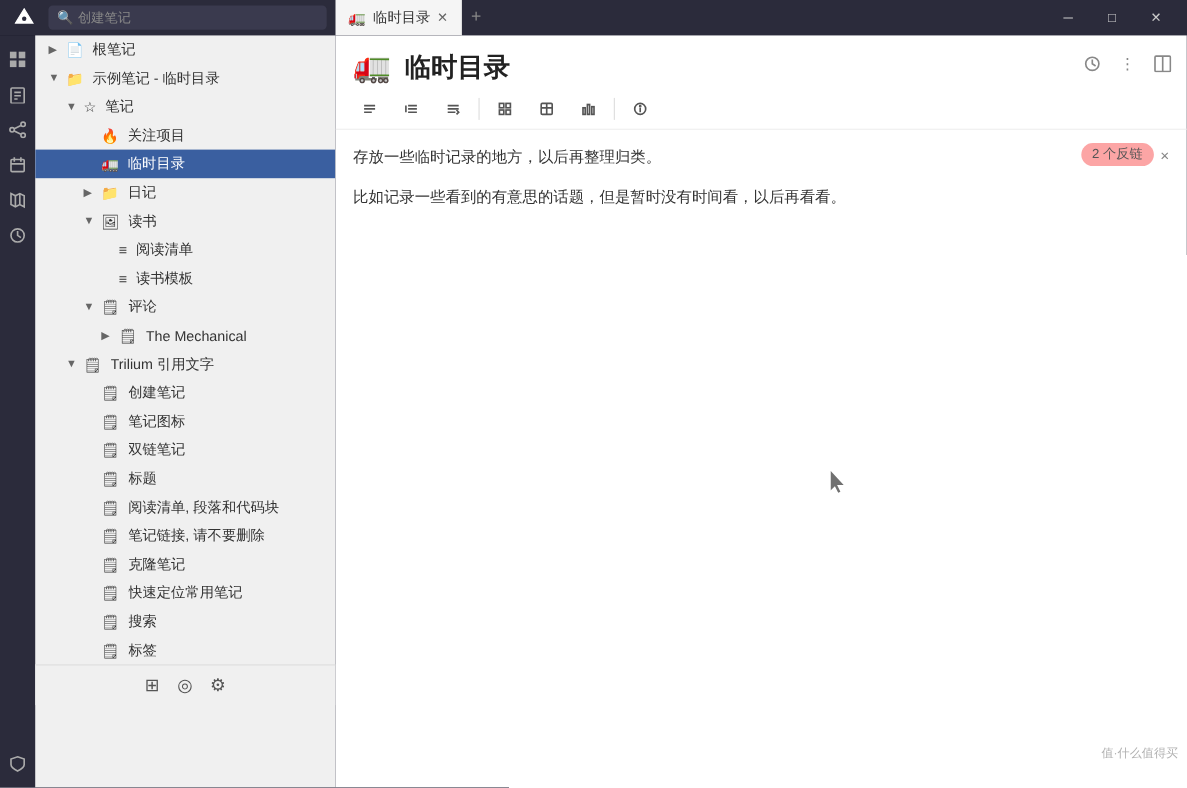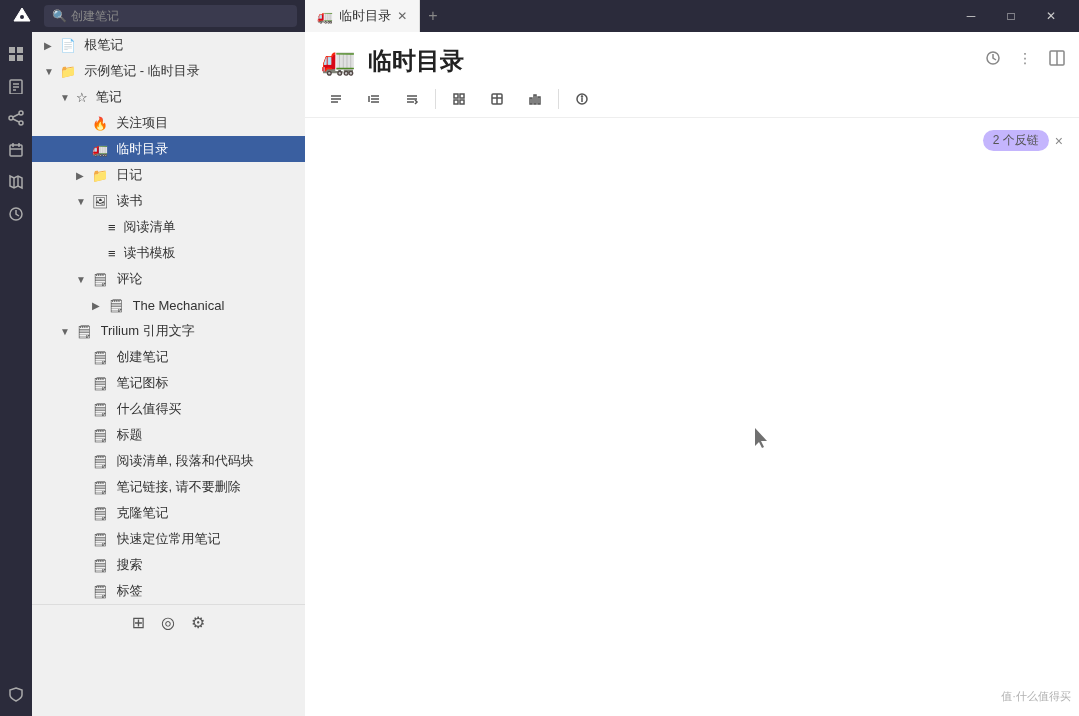--- a/index.html
+++ b/index.html
@@ -244,21 +244,21 @@
     
     .backlinks-badge {
       position: absolute;
       top: 12px;
       right: 16px;
       display: flex;
       align-items: center;
       gap: 6px;
     }
     .backlinks-pill {
-      background: #c4b5fd;
+      background: #fca5a5;
       border-radius: 12px;
       padding: 2px 10px;
       font-size: 12px;
       color: #555;
       cursor: pointer;
     }
     .backlinks-close {
       font-size: 14px;
       color: #888;
       cursor: pointer;
@@ -293,21 +293,21 @@
       left: 450px;
       top: 310px;
       width: 16px;
       height: 22px;
       pointer-events: none;
     }
 
     
     .watermark {
       position: fixed;
-      bottom: 12px;
+      bottom: 24px;
       right: 8px;
       font-size: 11px;
       color: rgba(100,100,100,0.5);
       pointer-events: none;
     }
 
     
     .tree-sidebar::-webkit-scrollbar { width: 4px; }
     .tree-sidebar::-webkit-scrollbar-thumb { background: #ccc; border-radius: 2px; }
   </style>
@@ -485,21 +485,21 @@
         <div class="tree-item">
     <span class="indent" style="width:32px; display:inline-block;"></span>
     <span class="chevron"> </span>
     <span class="node-icon" style="margin-right:4px">🗒</span>
     <span class="node-label">笔记图标</span>
   </div>
         <div class="tree-item">
     <span class="indent" style="width:32px; display:inline-block;"></span>
     <span class="chevron"> </span>
     <span class="node-icon" style="margin-right:4px">🗒</span>
-    <span class="node-label">什么值得买</span>
+    <span class="node-label">双链笔记</span>
   </div>
         <div class="tree-item">
     <span class="indent" style="width:32px; display:inline-block;"></span>
     <span class="chevron"> </span>
     <span class="node-icon" style="margin-right:4px">🗒</span>
     <span class="node-label">标题</span>
   </div>
         <div class="tree-item">
     <span class="indent" style="width:32px; display:inline-block;"></span>
     <span class="chevron"> </span>
@@ -624,20 +624,24 @@
             <circle cx="7" cy="4.5" r="0.5" fill="#555"></circle>
           </svg>
       </div>
     </div>
 
     <div class="note-content">
       <div class="backlinks-badge">
         <span class="backlinks-pill">2 个反链</span>
         <span class="backlinks-close">×</span>
       </div>
+      <div class="note-body">
+        <p>存放一些临时记录的地方，以后再整理归类。</p>
+        <p>比如记录一些看到的有意思的话题，但是暂时没有时间看，以后再看看。</p>
+      </div>
 
       <div class="cursor-indicator">
         <svg width="16" height="22" viewBox="0 0 16 22">
             <path d="M0,0 L0,18 L4,14 L7,20 L9,19 L6,13 L12,13 Z" fill="#333" opacity="0.7"></path>
           </svg>
       </div>
     </div>
   </div>
 </div>
 

